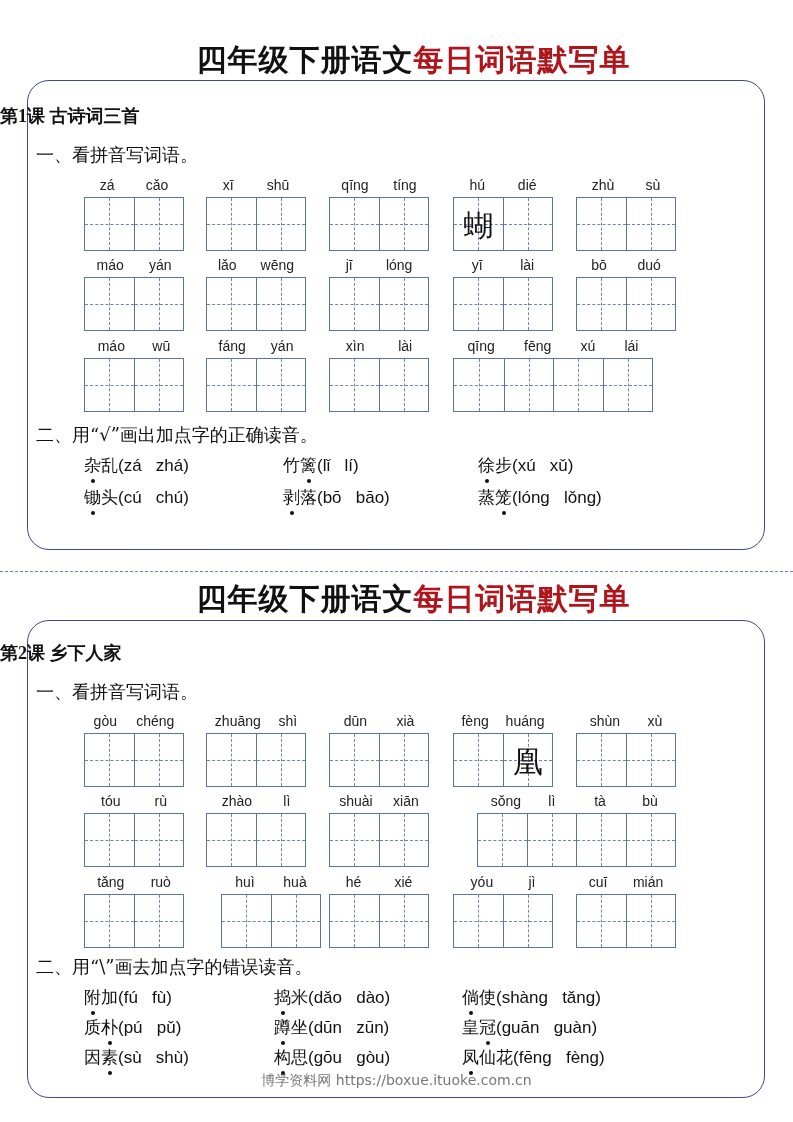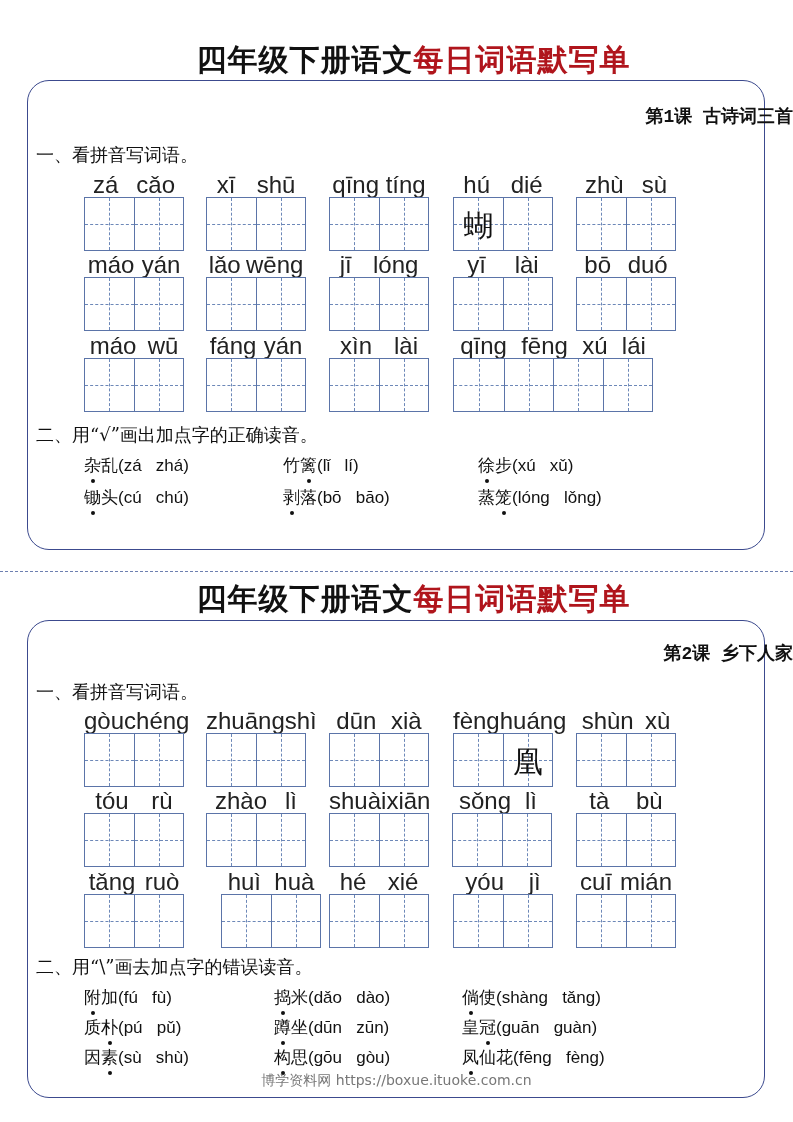--- a/index.html
+++ b/index.html
@@ -5,27 +5,27 @@
   html, body { margin:0; padding:0; background:#ffffff; }
   body { width:793px; height:1122px; position:relative; overflow:hidden;
          font-family:"DejaVu Sans", sans-serif; color:#111; }
   .title { position:absolute; left:17px; width:793px; text-align:center;
            font-family:"DejaVu Serif", serif; font-weight:bold; font-size:30px;
            letter-spacing:1px; line-height:40px; }
   .title .black { color:#111; }
   .title .red { color:#b0151c; }
   .panel { position:absolute; left:27px; width:738px; border:1.5px solid #3c4a8e;
            border-radius:22px; box-sizing:border-box; }
-  .lesson { position:absolute; left:0; width:100%; text-align:right;
-            font-family:Liberation Mono, monospace; font-weight:bold; font-size:18px; }
+  .lesson { position:absolute; left:0; width:100%; text-align:left;
+            font-family:Liberation Serif, serif; font-weight:bold; font-size:18px; }
   .section { position:absolute; font-family:"DejaVu Serif", serif; font-size:18px; color:#111; }
   .word { position:absolute; }
   .pinyin { position:absolute; top:0; left:0; width:100%; display:flex;
             justify-content:space-around; font-family:"Liberation Sans", sans-serif;
-            font-size:24px; color:#222; line-height:20px; white-space:nowrap; }
+            font-size:14px; color:#222; line-height:20px; white-space:nowrap; }
   .boxes { position:absolute; top:22px; left:0; display:flex; border:1.5px solid #5b74a8;
            box-sizing:border-box; height:54px; }
   .cell { position:relative; width:50px; height:100%; box-sizing:border-box;
           border-left:1.3px solid #5b74a8; }
   .cell:first-child { border-left:none; }
   .cell::before { content:""; position:absolute; left:50%; top:0; bottom:0;
                   border-left:1px dashed #6d88b8; }
   .cell::after { content:""; position:absolute; top:50%; left:0; right:0;
                  border-top:1px dashed #6d88b8; }
   .cell .ch { position:absolute; left:0; right:0; top:8px; text-align:center;
@@ -385,21 +385,21 @@
       </div>
       <div class="boxes" style="width: 100px;">
         <div class="cell">
           <span class="ch"></span>
         </div>
         <div class="cell">
           <span class="ch"></span>
         </div>
       </div>
     </div>
-    <div class="word" style="left: 452px; top: 791px; width: 92px; height: 78px;">
+    <div class="word" style="left: 477px; top: 791px; width: 92px; height: 78px;">
       <div class="pinyin">
         <span>sǒng</span>
         <span>lì</span>
       </div>
       <div class="boxes" style="width: 100px;">
         <div class="cell">
           <span class="ch"></span>
         </div>
         <div class="cell">
           <span class="ch"></span>

